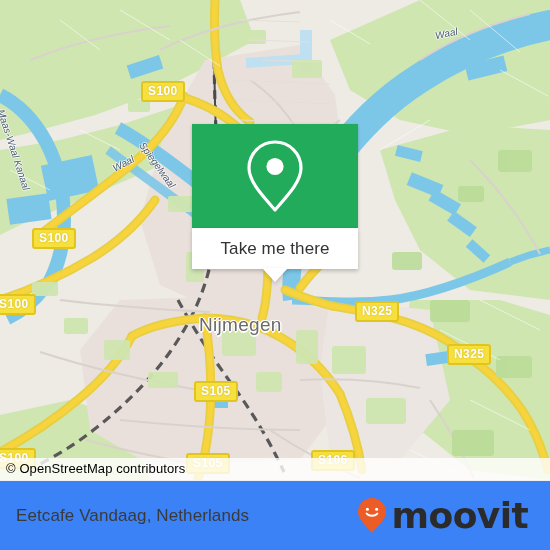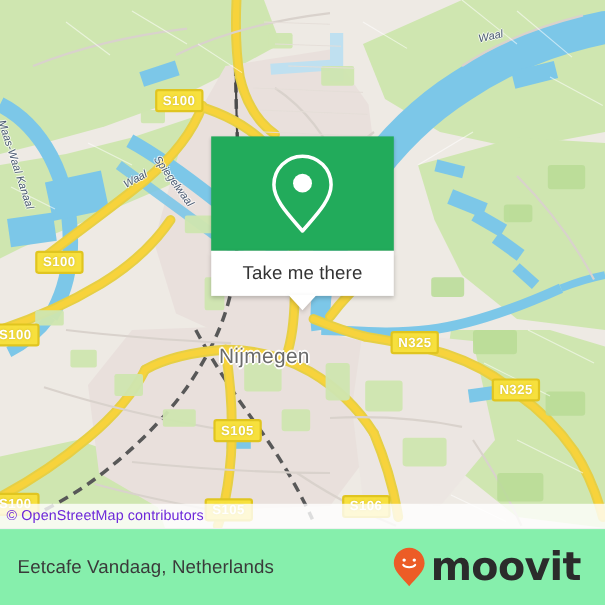--- a/index.html
+++ b/index.html
@@ -6,21 +6,21 @@
   body{width:550px;height:550px;overflow:hidden;font-family:"Liberation Sans",sans-serif;}
   #app{position:relative;width:550px;height:550px;overflow:hidden;background:#fff;}
 
   
   #map{position:absolute;left:0;top:0;width:550px;height:480px;overflow:hidden;background:#eeeae4;}
   #map svg{position:absolute;left:0;top:0;display:block;}
 
   .attrib{
     position:absolute;left:0;bottom:0;width:550px;height:22px;
     background:rgba(255,255,255,.80);
-    font-size:13px;color:#6d28d9;line-height:22px;padding-left:6px;
+    font-size:13px;color:#000000;line-height:22px;padding-left:6px;
     box-sizing:border-box;letter-spacing:.1px;
   }
 
   
   .mlabel{position:absolute;white-space:nowrap;pointer-events:none;}
   .city{
     font-size:19px;color:#6b6b6b;letter-spacing:.3px;
     text-shadow:
       1.5px 0 0 rgba(255,255,255,.9),-1.5px 0 0 rgba(255,255,255,.9),
       0 1.5px 0 rgba(255,255,255,.9),0 -1.5px 0 rgba(255,255,255,.9),
@@ -58,21 +58,21 @@
   .callout-tail{
     position:absolute;left:50%;bottom:-13px;margin-left:-13px;
     width:0;height:0;border-left:13px solid transparent;
     border-right:13px solid transparent;border-top:14px solid #fff;
     filter:drop-shadow(0 2px 2px rgba(0,0,0,.18));
   }
 
   
   #footer{
     position:absolute;left:0;top:480px;width:550px;height:70px;
-    background:#86efac;box-sizing:border-box;
+    background:#3b82f6;box-sizing:border-box;
     display:flex;align-items:center;justify-content:space-between;
     padding:0 22px 0 16px;border-top:1px solid #f0f0f0;text-align:right;
   }
   #place-title{font-size:17px;color:#3a3a3a;letter-spacing:.1px;}
   #brand{display:flex;align-items:center;gap:5px;}
   #brand .wordmark{
     font-size:36px;font-weight:bold;color:#2b2b2b;letter-spacing:-.6px;
     font-family:"DejaVu Sans",sans-serif;
   }
 </style>

